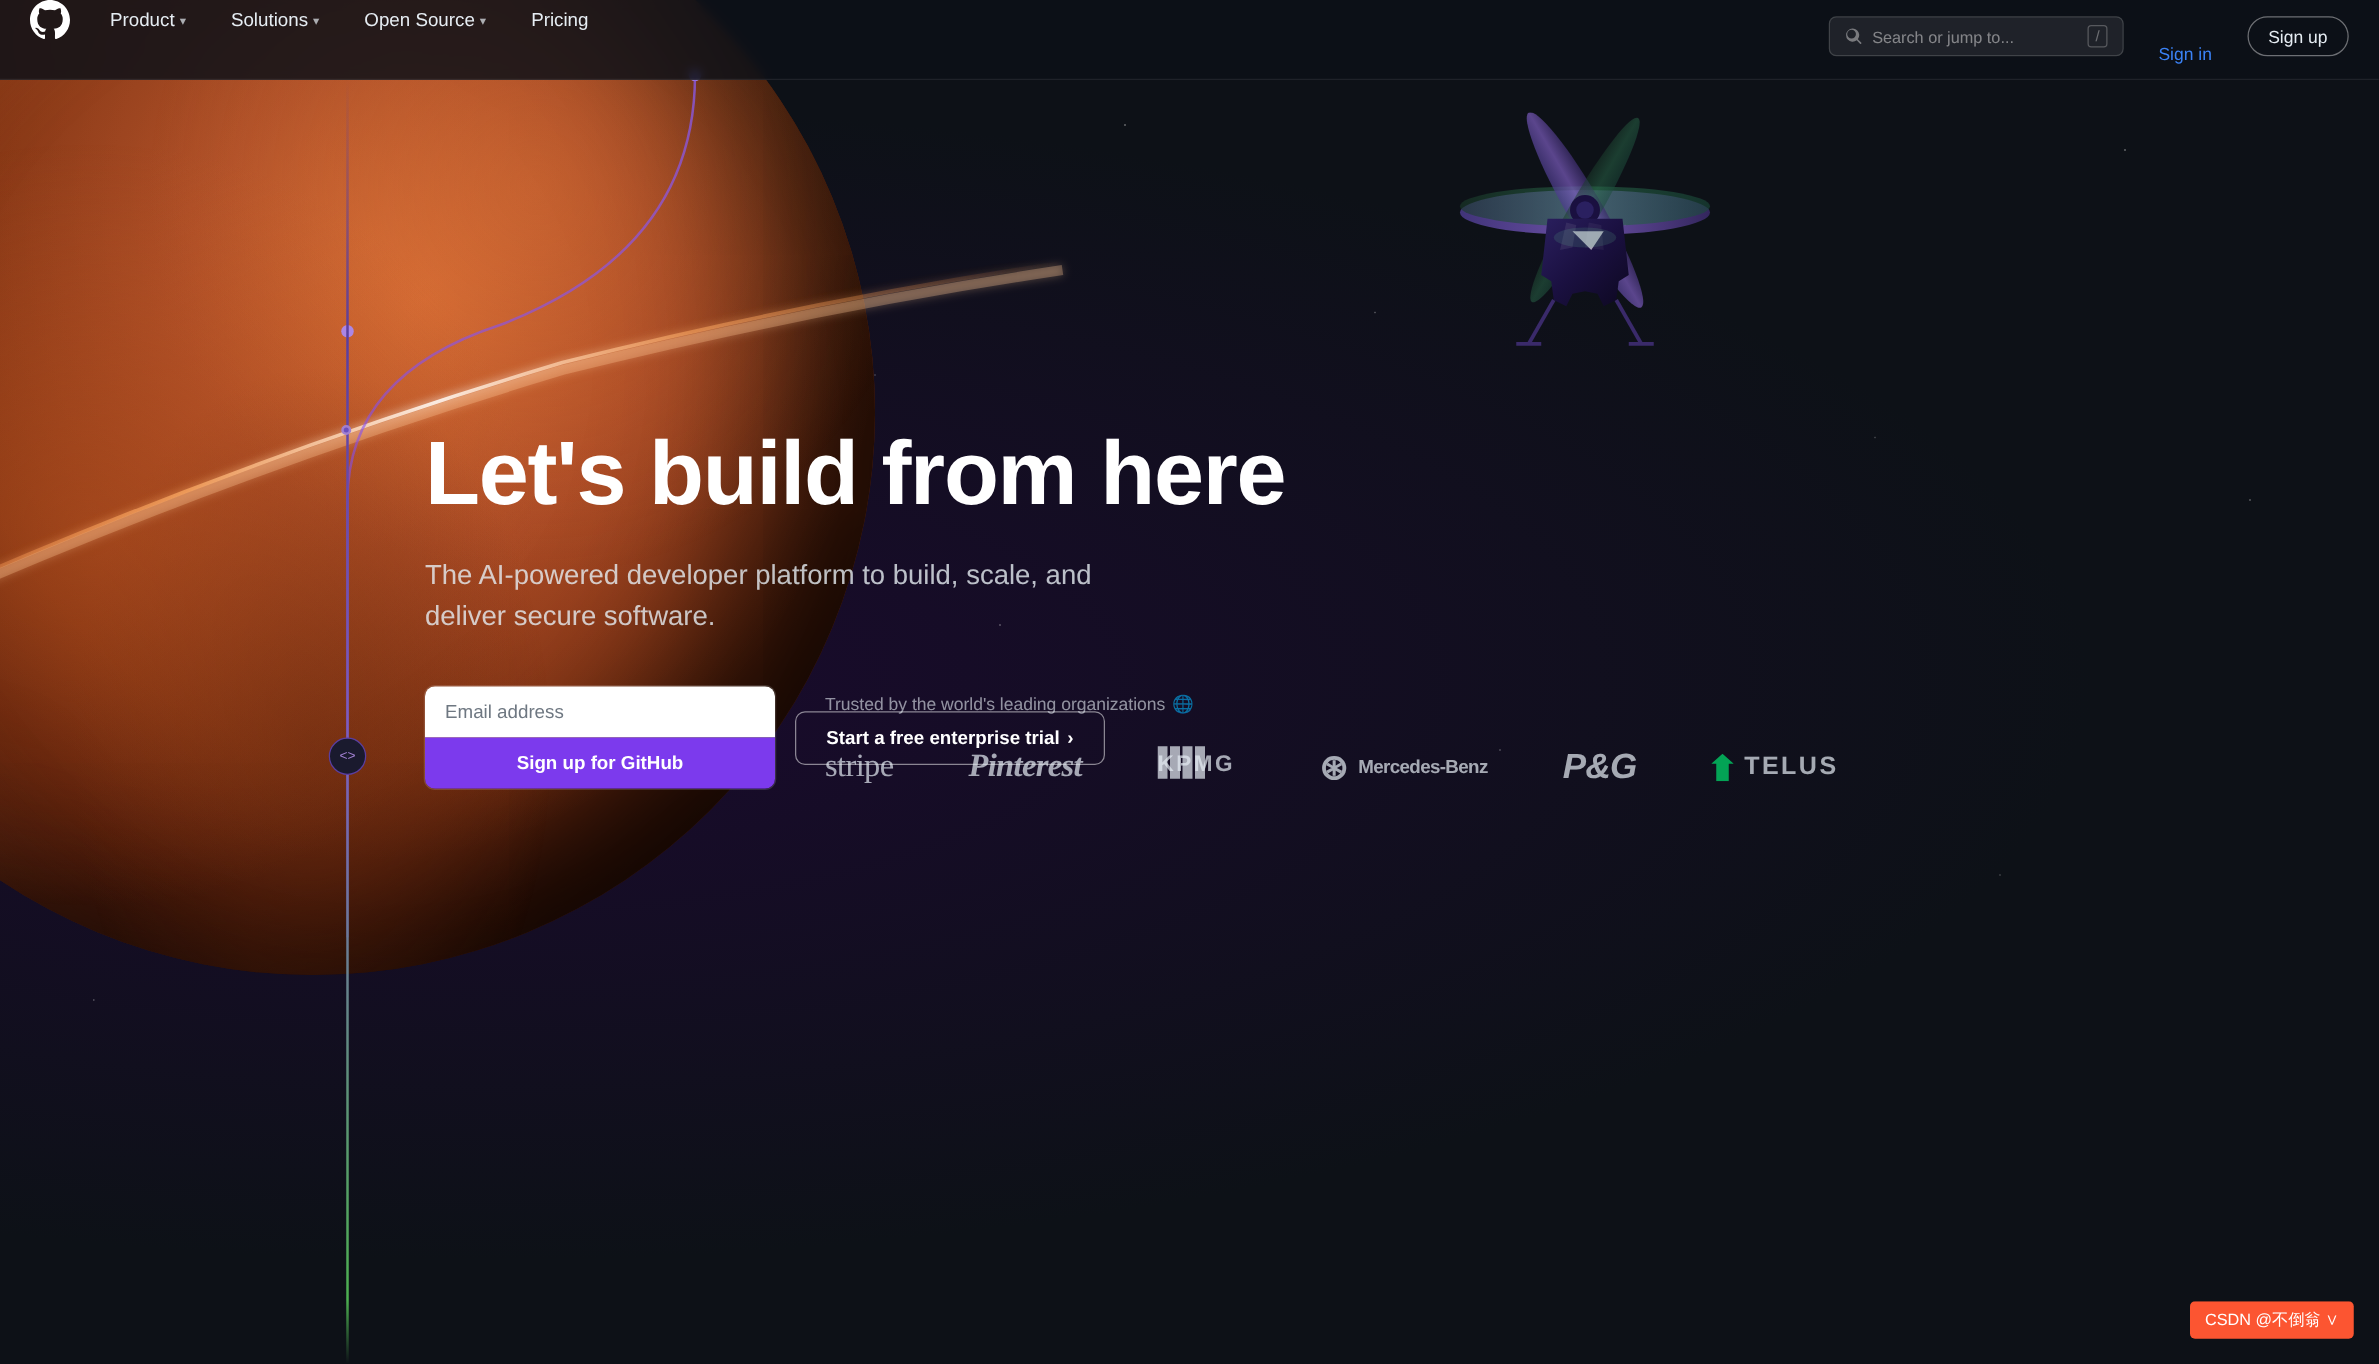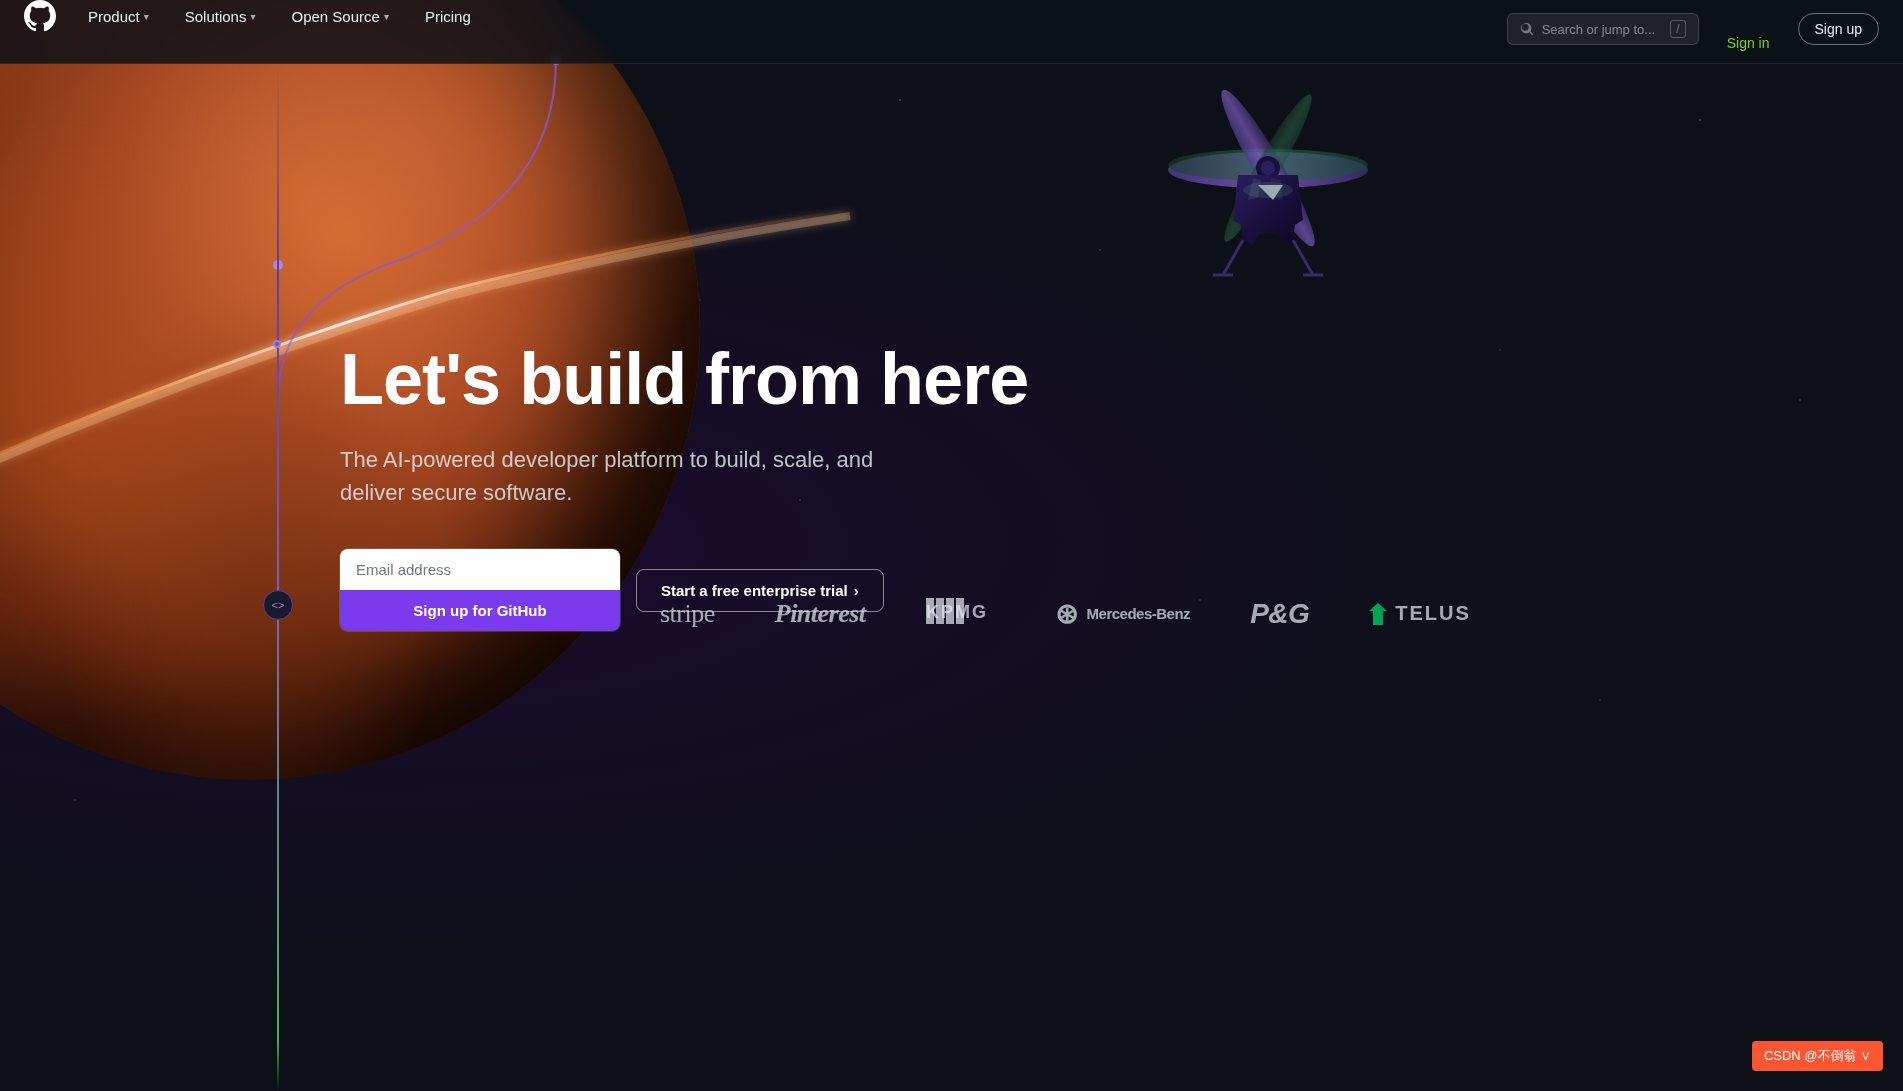--- a/index.html
+++ b/index.html
@@ -59,40 +59,40 @@
       gap: 12px;
     }
     .search-bar {
       display: flex;
       align-items: center;
       background: rgba(255,255,255,0.08);
       border: 1px solid rgba(255,255,255,0.15);
       border-radius: 6px;
       padding: 6px 12px;
       gap: 8px;
-      width: 192px;
+      width: 236px;
       cursor: text;
     }
     .search-bar-text {
       font-size: 13px;
       color: rgba(255,255,255,0.45);
       flex: 1;
     }
     .search-slash {
       font-size: 12px;
       color: rgba(255,255,255,0.35);
       border: 1px solid rgba(255,255,255,0.25);
       border-radius: 3px;
       padding: 1px 5px;
     }
     .btn-signin {
       padding: 7px 16px;
       font-size: 14px;
       font-weight: 500;
-      color: #84cc16;
+      color: #3b82f6;
       background: transparent;
       border: none;
       cursor: pointer;
       border-radius: 6px;
       margin-top: 28px;
     }
     .btn-signup {
       padding: 7px 16px;
       font-size: 14px;
       font-weight: 500;
@@ -507,20 +507,24 @@
         <input class="email-input" type="email" placeholder="Email address" style="">
         <button class="btn-github-signup">Sign up for GitHub</button>
       </div>
       <button class="btn-enterprise">
         <span>Start a free enterprise trial</span>
         <span>›</span>
       </button>
     </div>
 
     <div class="trusted-section">
+      <div class="trusted-label">
+        <span>Trusted by the world's leading organizations</span>
+        <span class="trusted-emoji">🌐</span>
+      </div>
       <div class="trusted-logos">
         <div class="logo-item logo-stripe">stripe</div>
         <div class="logo-item logo-pinterest">Pinterest</div>
         <div class="logo-item" style="font-weight:800;font-size:20px;letter-spacing:2px;">
           <svg width="70" height="30" viewBox="0 0 70 30">
             <rect x="0" y="2" width="8" height="26" fill="rgba(230,237,243,0.7)"></rect>
             <rect x="10" y="2" width="8" height="26" fill="rgba(230,237,243,0.7)"></rect>
             <rect x="20" y="2" width="8" height="26" fill="rgba(230,237,243,0.7)"></rect>
             <rect x="30" y="2" width="8" height="26" fill="rgba(230,237,243,0.7)"></rect>
             <text x="0" y="22" font-size="18" font-weight="800" fill="rgba(230,237,243,0.7)" font-family="Arial">KPMG</text>

